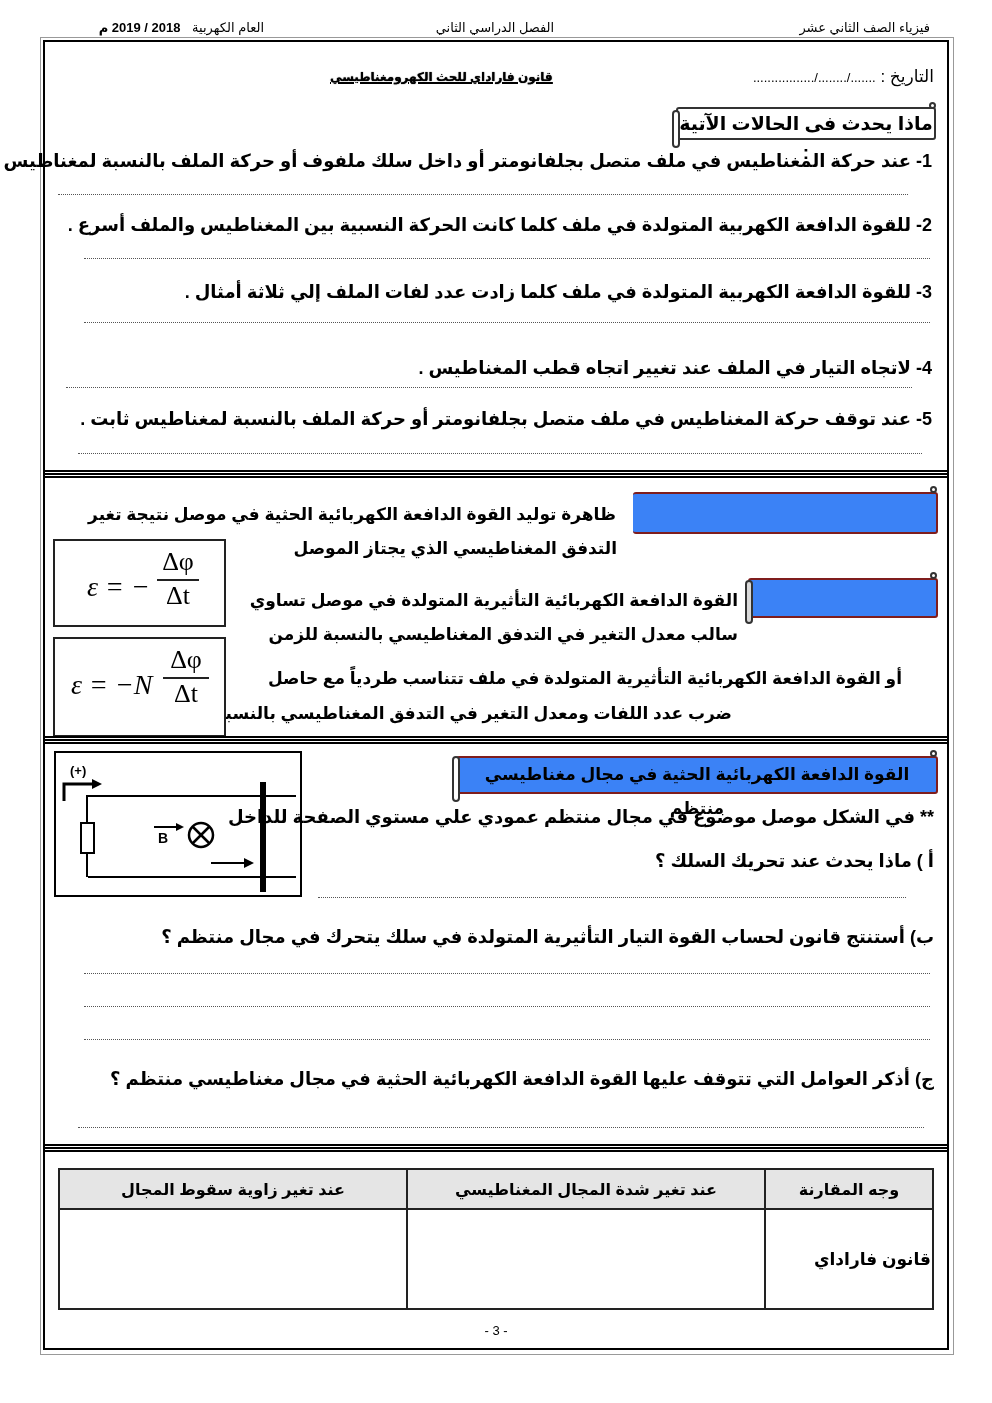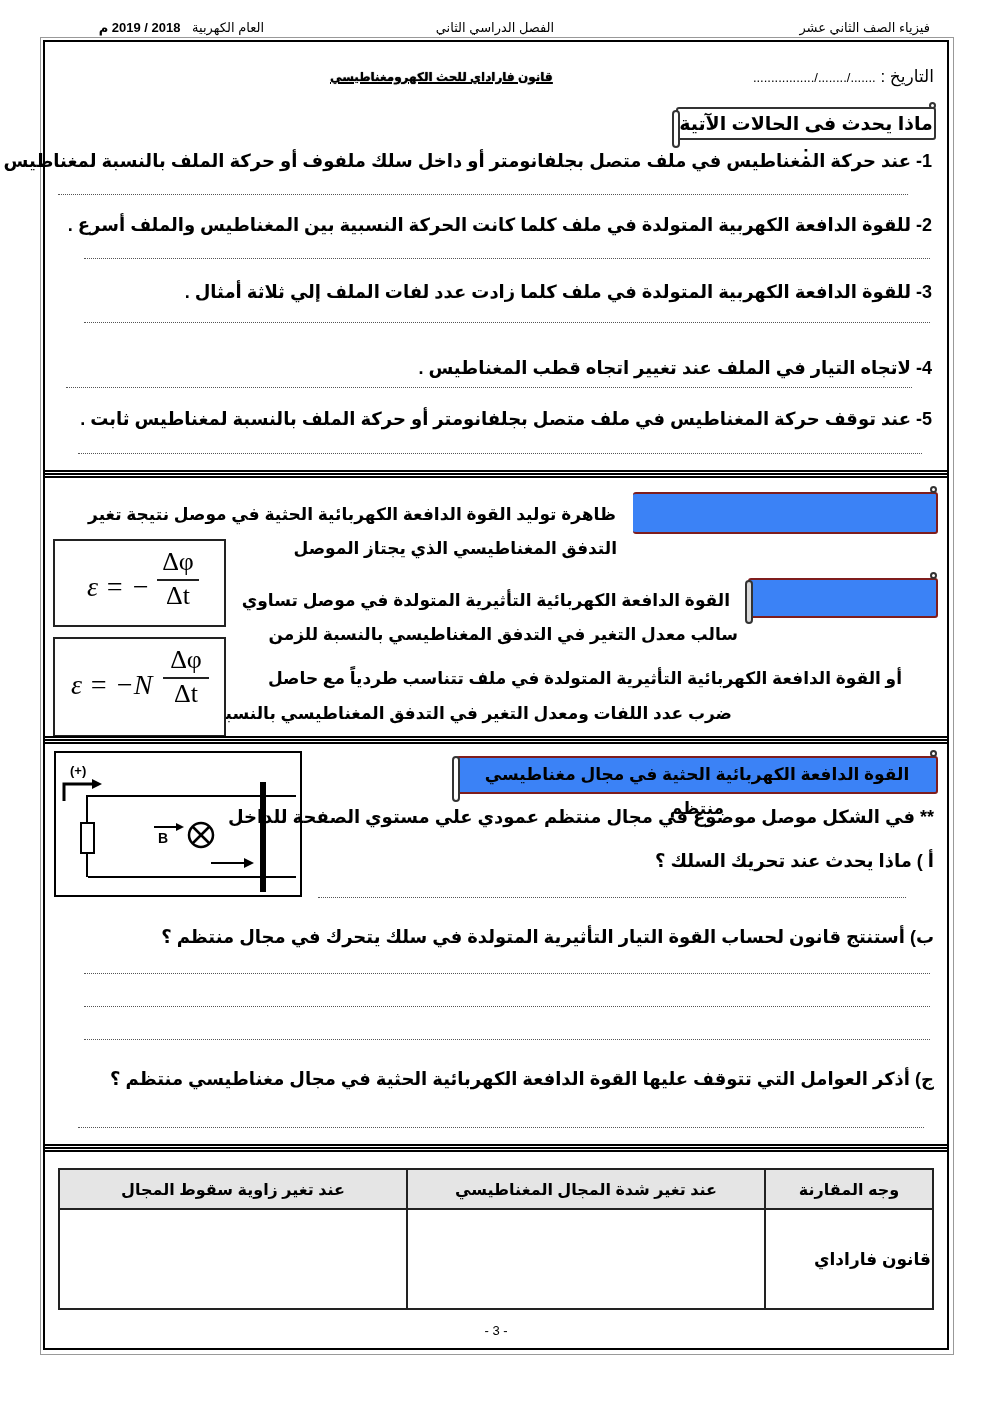--- a/index.html
+++ b/index.html
@@ -71,21 +71,21 @@
   </div>
 
 <div class="abs scroll" style="left:633px; top:492px; width:305px; height:42px; border-left:none;"></div>
 <div class="curl" style="left:930px; top:486px;"></div>
 <div class="abs rtl def" style="right:376px; top:504px;">ظاهرة توليد القوة الدافعة الكهربائية الحثية في موصل نتيجة تغير</div>
 <div class="abs rtl def" style="right:375px; top:538px;">التدفق المغناطيسي الذي يجتاز الموصل</div>
 
 <div class="abs scroll" style="left:748px; top:578px; width:190px; height:40px;"></div>
 <div class="curl" style="left:930px; top:572px;"></div>
 <div class="roll" style="left:745px; top:580px; height:44px;"></div>
-<div class="abs rtl def" style="right:262px; top:590px;">القوة الدافعة الكهربائية التأثيرية المتولدة في موصل تساوي</div>
+<div class="abs rtl def" style="right:254px; top:590px;">القوة الدافعة الكهربائية التأثيرية المتولدة في موصل تساوي</div>
 <div class="abs rtl def" style="right:254px; top:624px;">سالب معدل التغير في التدفق المغناطيسي بالنسبة للزمن</div>
 
 <div class="abs rtl def" style="right:90px; top:668px;">أو القوة الدافعة الكهربائية التأثيرية المتولدة في ملف تتناسب طردياً مع حاصل</div>
 <div class="abs rtl def" style="right:260px; top:703px;">ضرب عدد اللفات ومعدل التغير في التدفق المغناطيسي بالنسبة للزمن</div>
 
 <div class="abs eqbox" style="left:53px; top:539px; width:173px; height:88px;">
   <div style="position:absolute; left:32px; top:30px;" class="math">ε = −</div>
   <div style="position:absolute; left:102px; top:6px; width:42px; text-align:center;">
     <div class="math" style="font-style:normal; font-size:26px; border-bottom:2px solid #222; padding-bottom:2px;">Δφ</div>
     <div class="math" style="font-style:normal; font-size:26px;">Δt</div>

